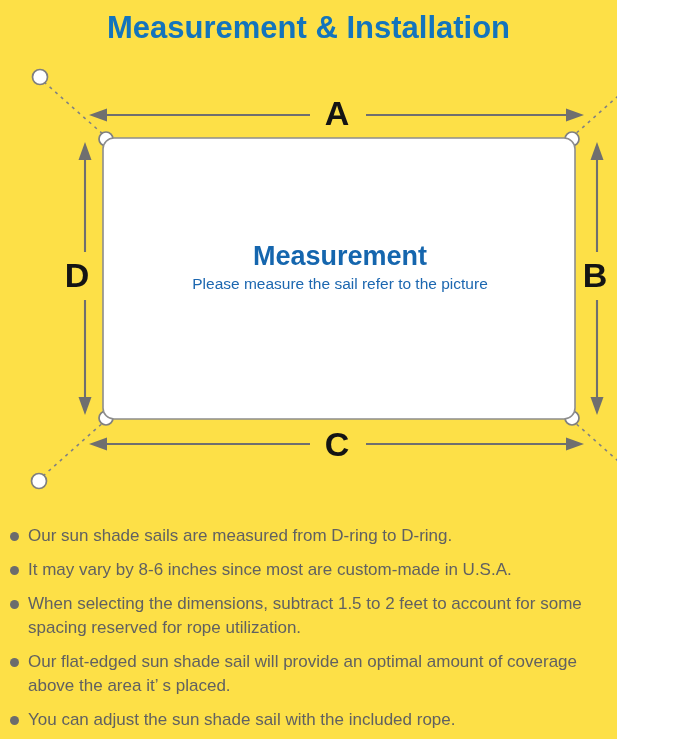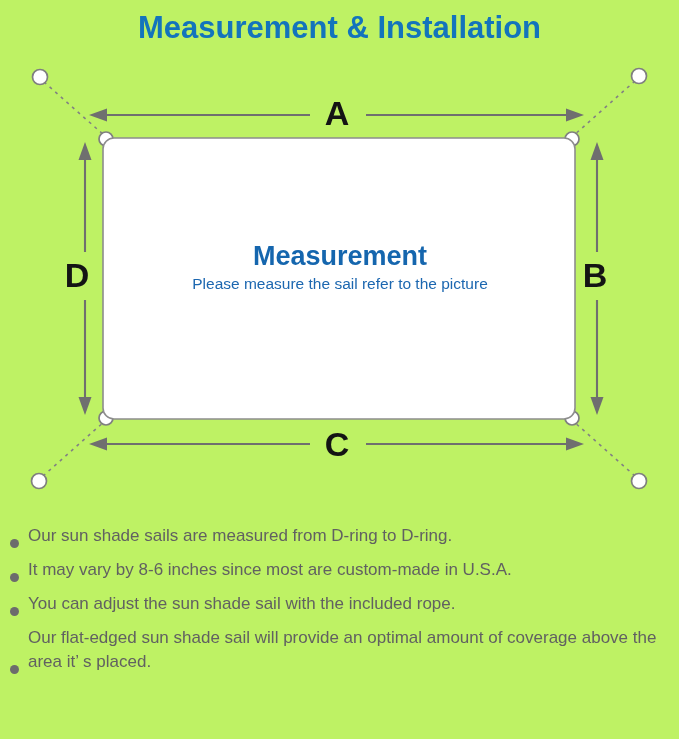--- a/index.html
+++ b/index.html
@@ -1,20 +1,20 @@
 <!DOCTYPE html>
 <html><head>
 <meta charset="utf-8">
 <style>
   html, body { margin: 0; padding: 0; background: #ffffff; }
   .page {
     position: relative;
-    width: 679px;
+    width: 617px;
     height: 739px;
-    background: #bef264;
+    background: #fde047;
     font-family: "Liberation Sans", sans-serif;
     overflow: hidden;
   }
   .page-title {
     position: absolute;
     top: 0; left: 0; right: 0;
     height: 56px;
     margin: 0;
     display: flex;
     align-items: center;
@@ -35,21 +35,21 @@
     position: absolute;
     top: 524px;
     left: 0;
     right: 0;
     margin: 0;
     padding: 0 6px 0 8px;
     list-style: none;
   }
   .notes li {
     display: flex;
-    align-items: flex-end;
+    align-items: flex-start;
     margin-bottom: 10px;
     color: #616161;
     font-size: 17px;
     line-height: 24px;
   }
   .dot {
     flex: 0 0 auto;
     width: 9px;
     height: 9px;
     border-radius: 50%;
@@ -143,21 +143,25 @@
     <li>
       <span class="dot"></span>
       <span class="note-text">Our sun shade sails are measured from D-ring to D-ring.</span>
     </li>
     <li>
       <span class="dot"></span>
       <span class="note-text">It may vary by 8-6 inches since most are custom-made in U.S.A.</span>
     </li>
     <li>
       <span class="dot"></span>
-      <span class="note-text">You can adjust the sun shade sail with the included rope.</span>
+      <span class="note-text">When selecting the dimensions, subtract 1.5 to 2 feet to account for some spacing reserved for rope utilization.</span>
     </li>
     <li>
       <span class="dot"></span>
       <span class="note-text">Our flat-edged sun shade sail will provide an optimal amount of coverage above the area it’ s placed.</span>
+    </li>
+    <li>
+      <span class="dot"></span>
+      <span class="note-text">You can adjust the sun shade sail with the included rope.</span>
     </li>
   </ul>
 
 </div>
 
 </body></html>

